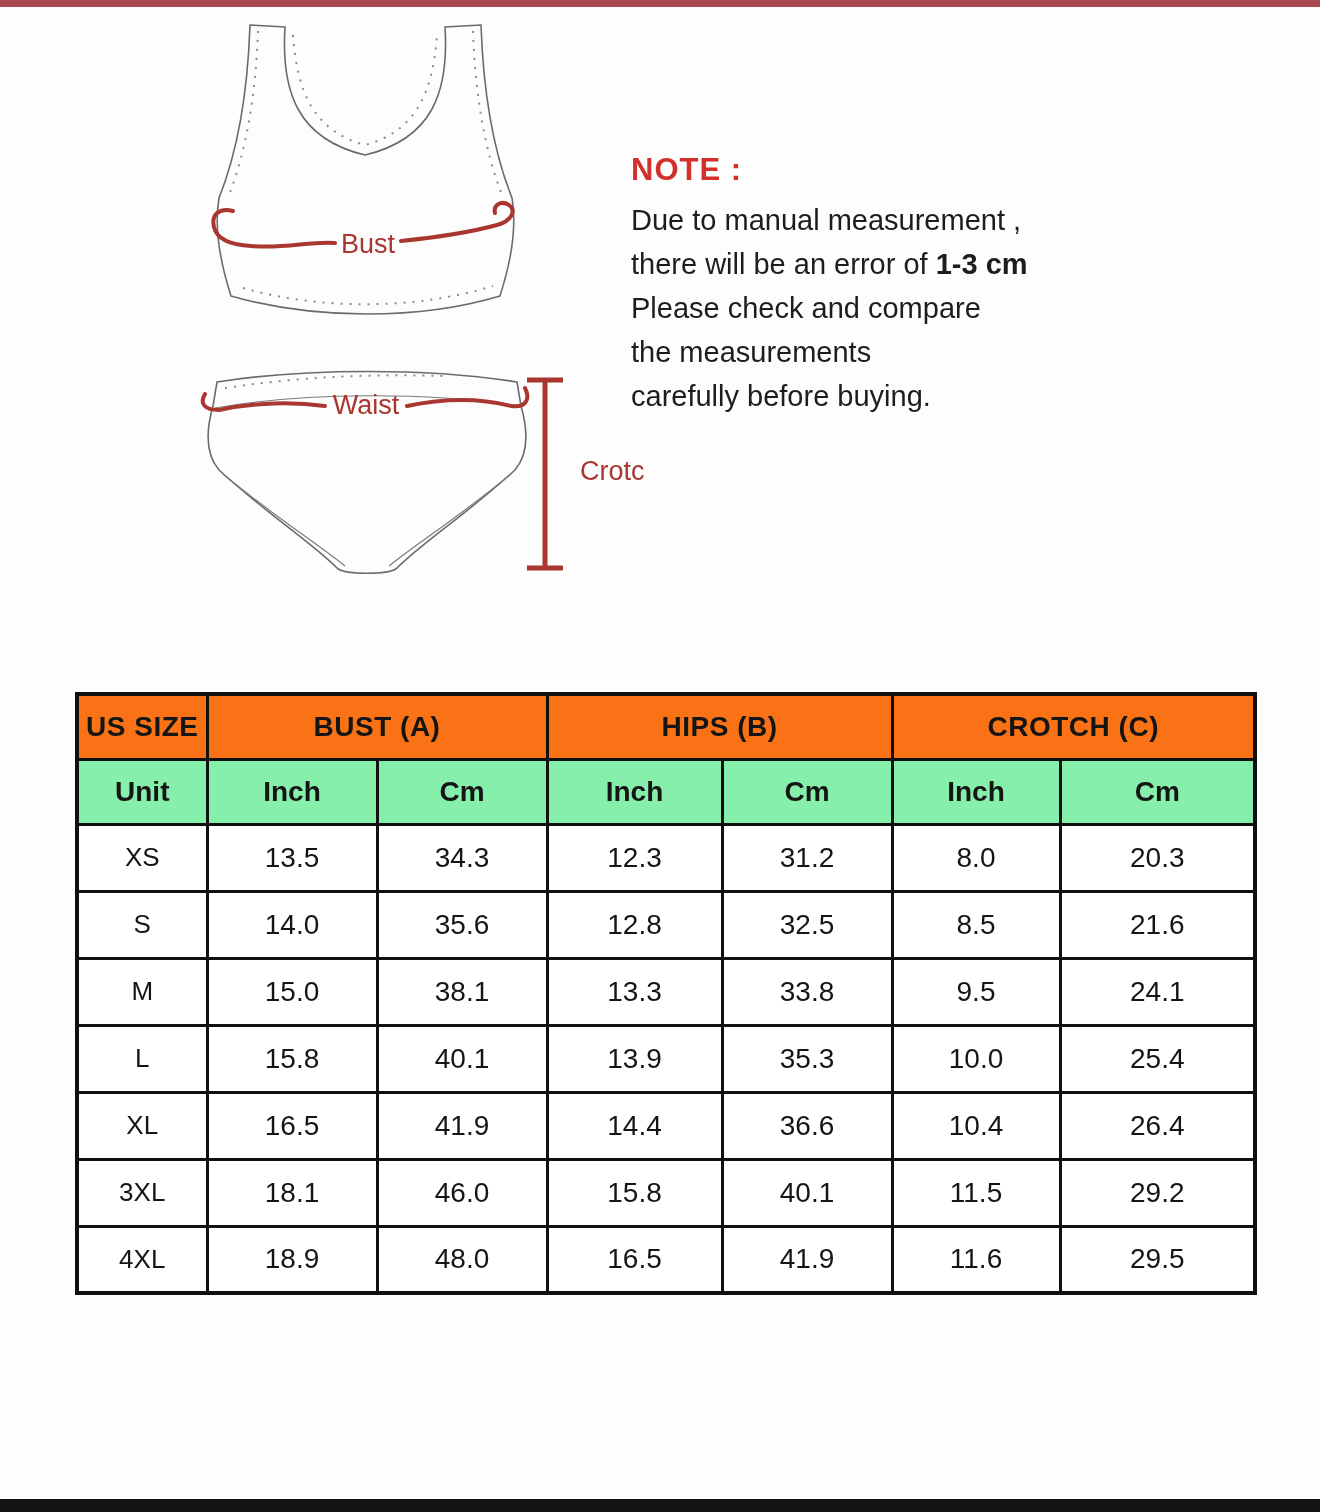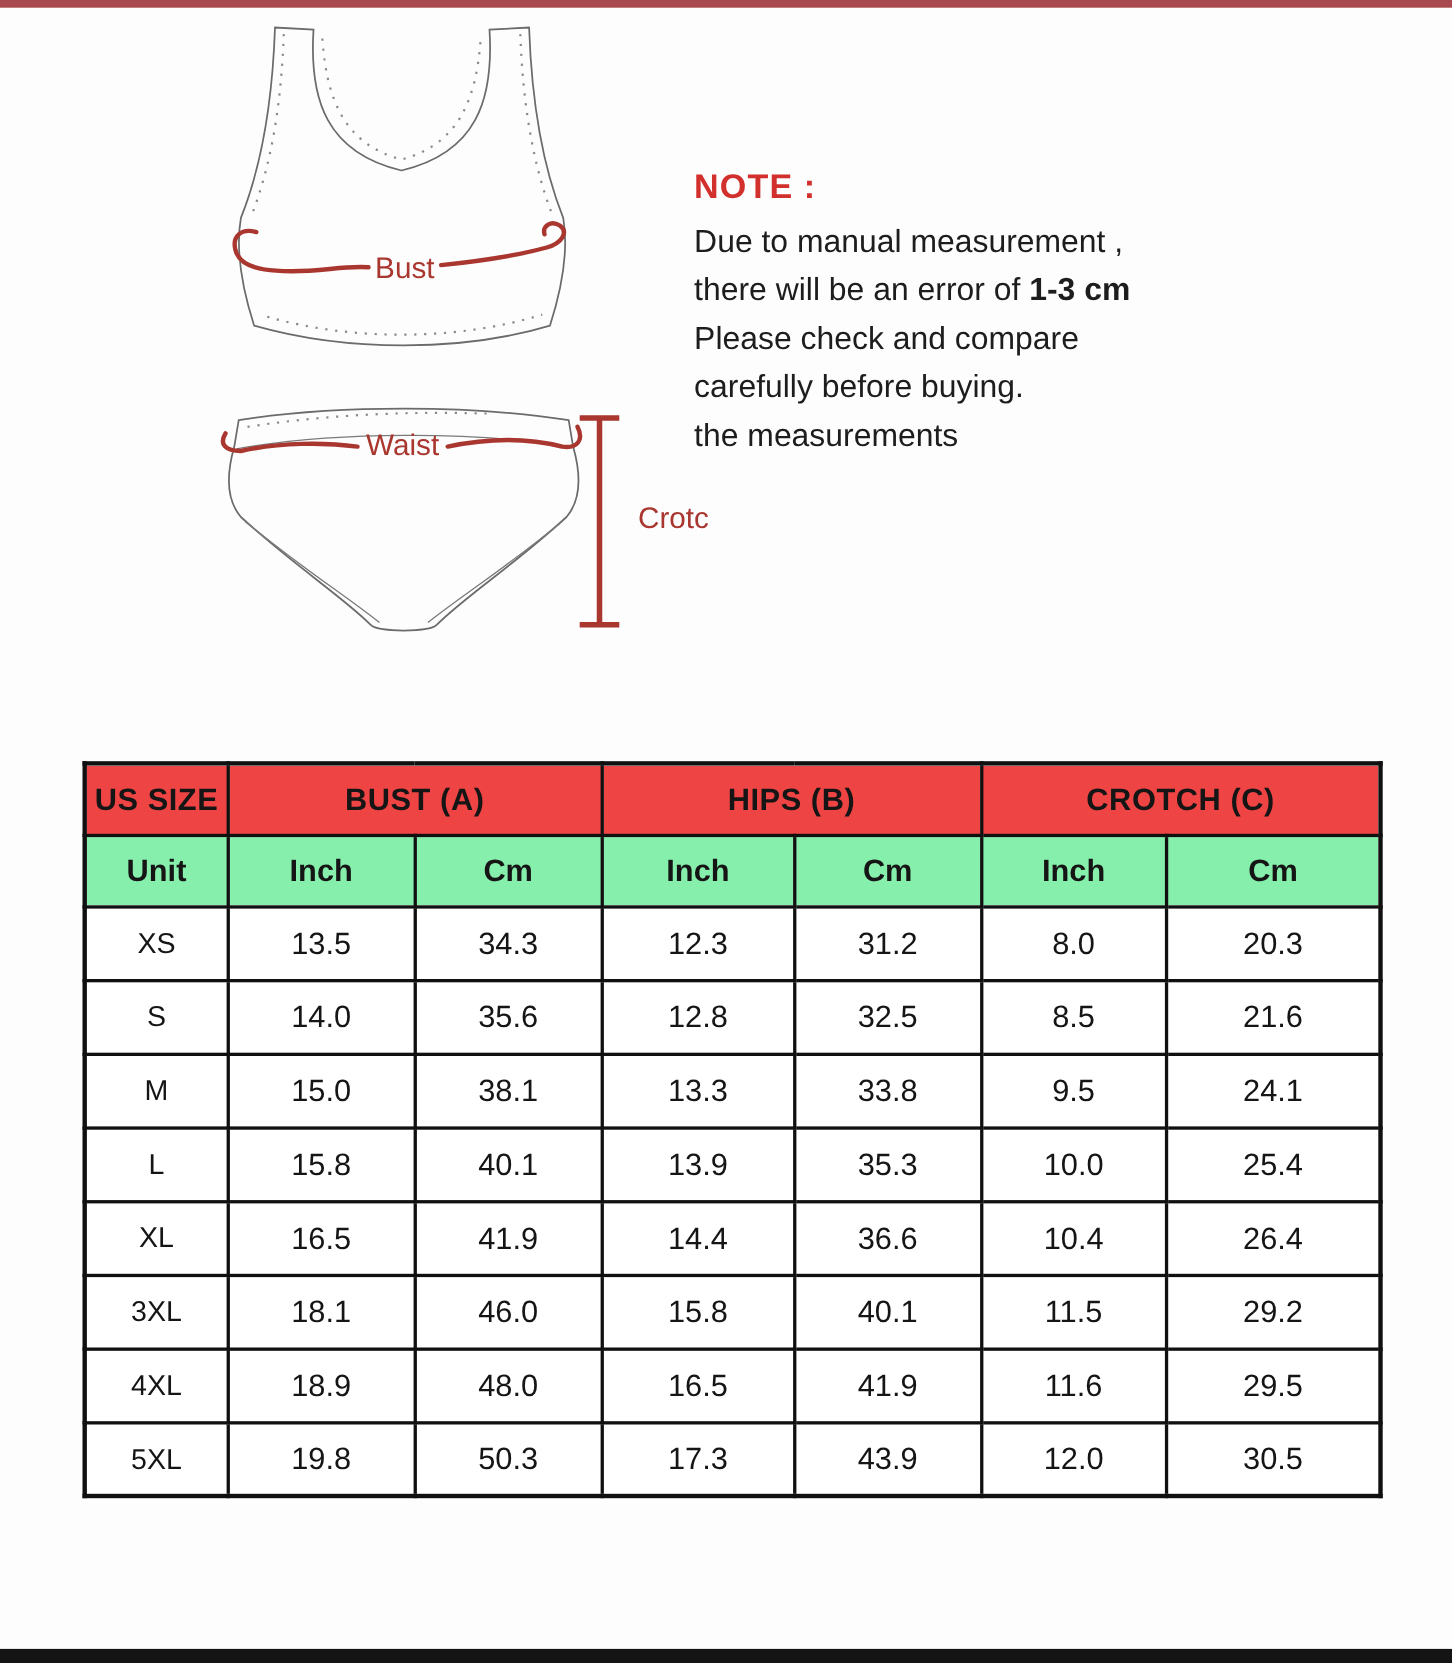--- a/index.html
+++ b/index.html
@@ -47,21 +47,21 @@
     position: absolute; left: 75px; top: 692px;
     width: 1178px;
     border-collapse: collapse; table-layout: fixed;
     color: #151515; border: 4px solid #101010;
   }
   .size-table th, .size-table td {
     border: 3px solid #101010;
     text-align: center; vertical-align: middle;
     padding: 0; overflow: hidden;
   }
-  .size-table thead tr.group-row { height: 65px; background: #ef4444; }
+  .size-table thead tr.group-row { height: 65px; background: #f97316; }
   .size-table thead tr.group-row th { font-size: 28px; font-weight: bold; letter-spacing: 0.5px; }
   .size-table thead tr.unit-row { height: 65px; background: #86efac; }
   .size-table thead tr.unit-row th { font-size: 28px; font-weight: bold; }
   .size-table tbody tr { height: 67px; background: #ffffff; }
   .size-table tbody td { font-size: 28px; font-weight: normal; }
   .size-table tbody td.size-col { font-weight: normal; font-size: 26px; }
 </style>
 </head>
 <body>
 
@@ -95,22 +95,22 @@
       <line class="measure-cap" x1="332" y1="206" x2="368" y2="206"></line>
     </g>
     <text class="fig-label" x="385" y="118" text-anchor="start">Crotch</text>
   </svg>
 
   <div class="note">
     <div class="note-heading">NOTE :</div>
     <div class="note-line">Due to manual measurement ,</div>
     <div class="note-line"><span>there will be an error of </span><span class="note-bold">1-3 cm</span></div>
     <div class="note-line">Please check and compare</div>
+    <div class="note-line">the measurements</div>
     <div class="note-line">carefully before buying.</div>
-    <div class="note-line">the measurements</div>
   </div>
 
   <table class="size-table">
     <colgroup>
       <col style="width:130px">
         <col style="width:170px">
         <col style="width:170px">
       <col style="width:175px">
         <col style="width:170px">
         <col style="width:168px">
@@ -190,27 +190,18 @@
       </tr>
       <tr>
         <td class="size-col">4XL</td>
         <td>18.9</td>
         <td>48.0</td>
         <td>16.5</td>
         <td>41.9</td>
         <td>11.6</td>
         <td>29.5</td>
       </tr>
-      <tr>
-        <td class="size-col">5XL</td>
-        <td>19.8</td>
-        <td>50.3</td>
-        <td>17.3</td>
-        <td>43.9</td>
-        <td>12.0</td>
-        <td>30.5</td>
-      </tr>
     </tbody>
   </table>
 
   <div class="bottom-bar"></div>
 
 </div>
 
 </body></html>

